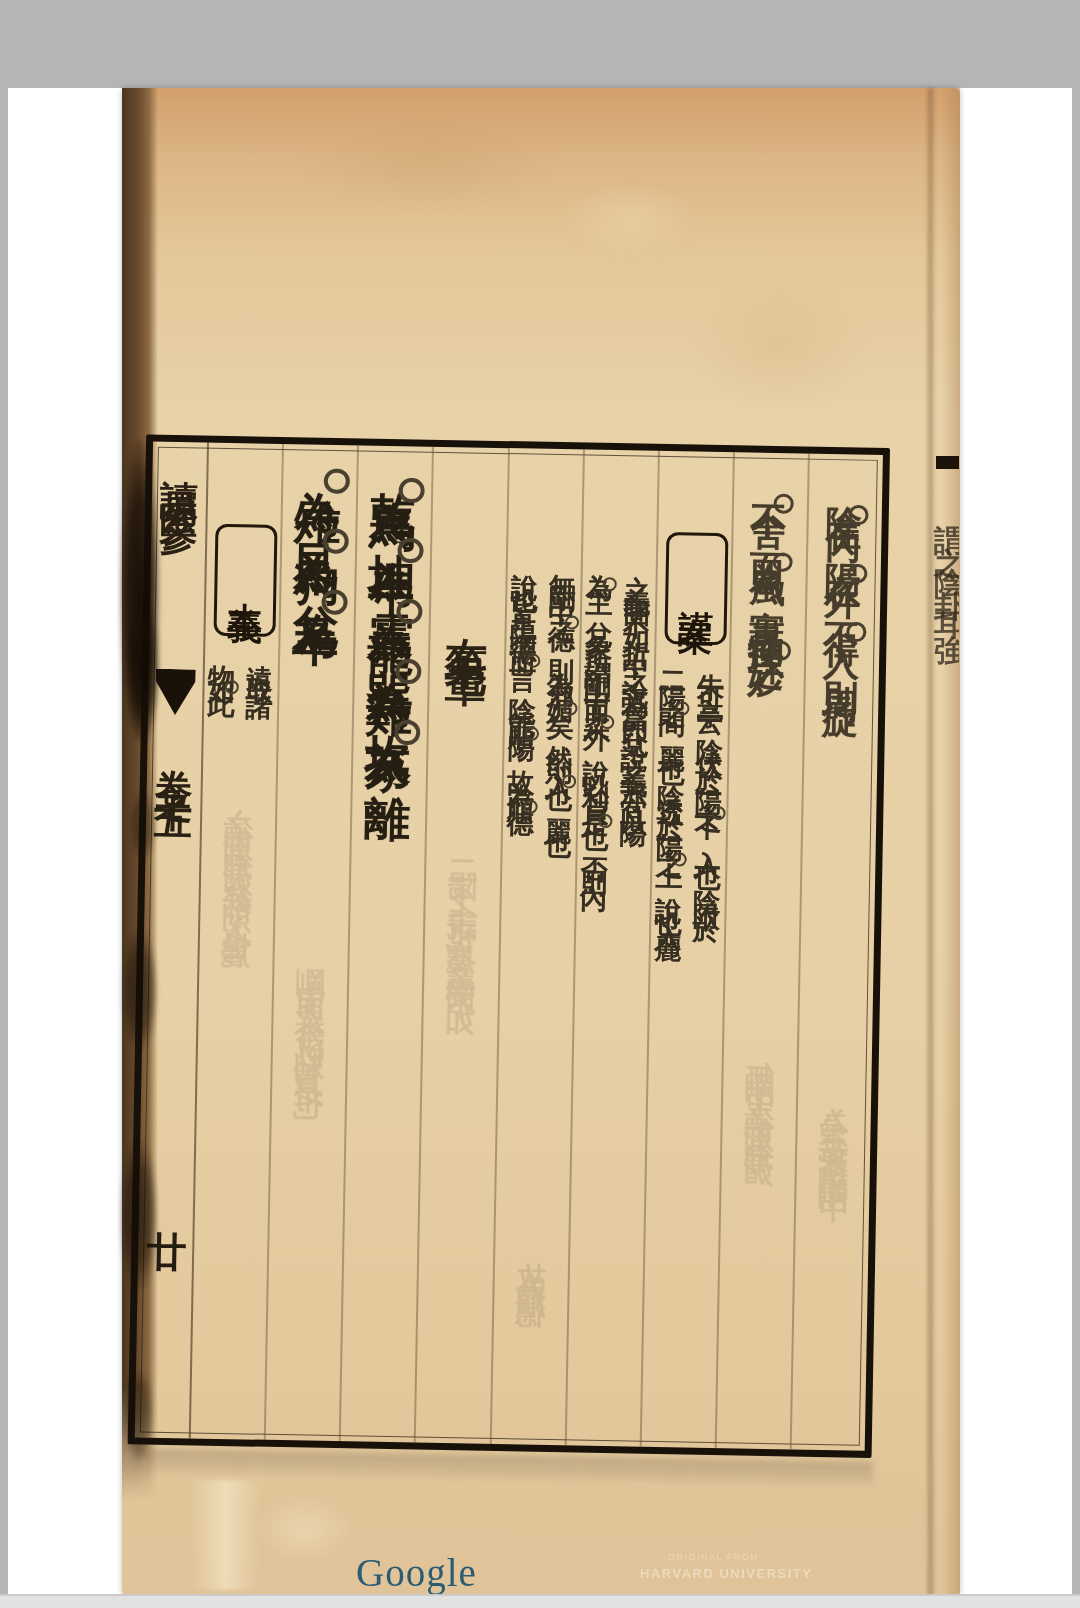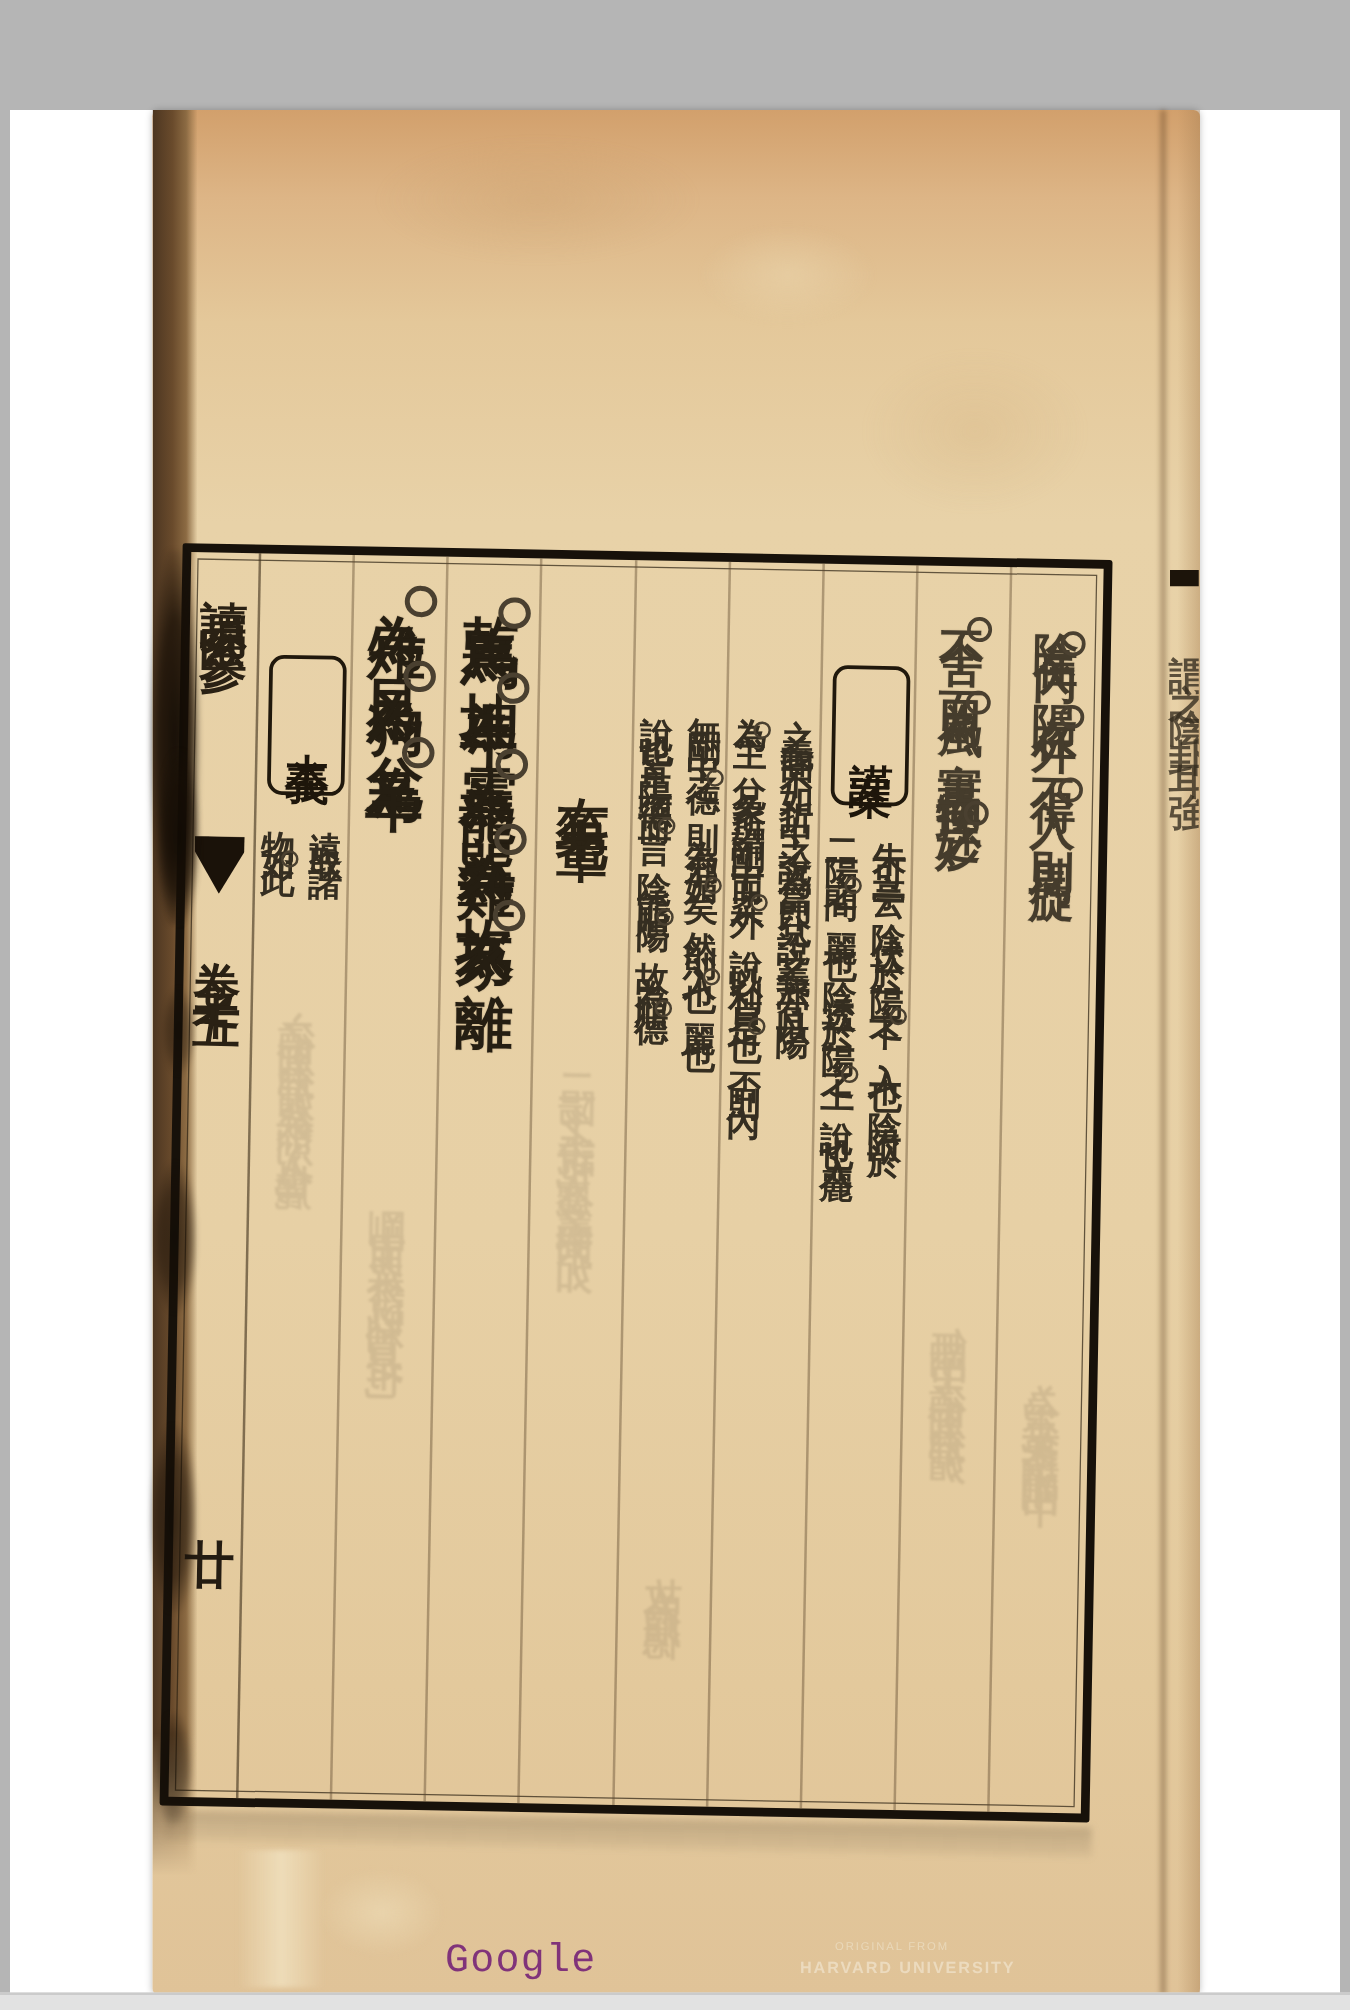--- a/index.html
+++ b/index.html
@@ -136,17 +136,17 @@
 </div>
 
 <div class="abs blob" style="left:120px;top:440px;width:40px;height:300px;"></div>
 <div class="abs blob" style="left:126px;top:600px;width:34px;height:140px;opacity:.85;"></div>
 <div class="abs blob" style="left:122px;top:930px;width:36px;height:120px;opacity:.6;"></div>
 <div class="abs blob" style="left:120px;top:1140px;width:38px;height:150px;opacity:.65;"></div>
 <div class="abs blob" style="left:124px;top:1370px;width:30px;height:90px;opacity:.5;"></div>
 <div class="abs blob" style="left:130px;top:790px;width:26px;height:70px;opacity:.45;"></div>
 
 <div class="abs wm-sans" style="left:300px;top:1568px;font-size:10px;color:rgba(120,112,95,.55);letter-spacing:1px;margin-top:31px;">Digitized by</div>
-<div class="abs" style="left:356px;top:1550px;font-size:32px;color:#701a75;opacity:.85;filter:blur(.4px);font-family:Liberation Mono, monospace;letter-spacing:1px;">Google</div>
+<div class="abs" style="left:356px;top:1550px;font-size:39px;color:#0c4a6e;opacity:.85;filter:blur(.4px);font-family:Liberation Serif, serif;letter-spacing:1px;">Google</div>
 <div class="abs wm-sans" style="left:668px;top:1552px;font-size:9px;color:rgba(245,240,225,.45);letter-spacing:1.5px;">ORIGINAL FROM</div>
 <div class="abs wm-sans" style="left:640px;top:1566px;font-size:13px;color:rgba(248,242,228,.5);letter-spacing:1.5px;font-weight:700;">HARVARD UNIVERSITY</div>
 
 <div class="abs" style="left:0;top:1594px;width:1080px;height:14px;background:#e2e2e2;border-top:2px solid #cbcbcb;"></div>
 
 </body></html>

